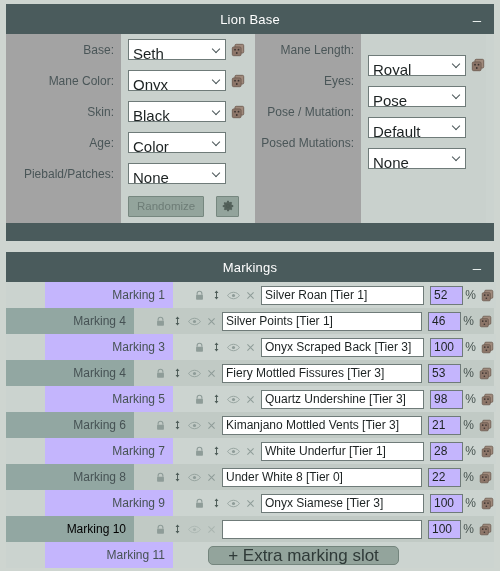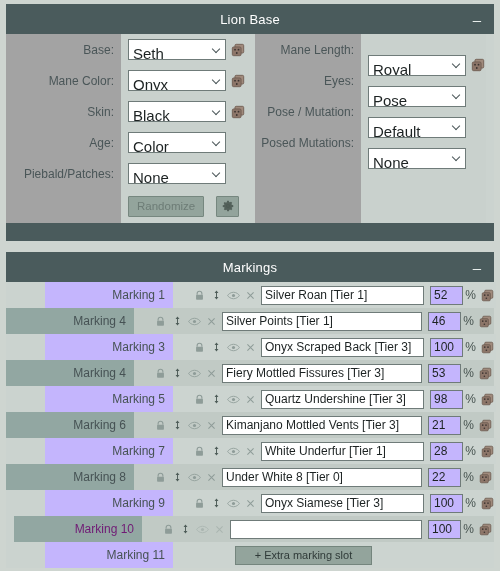--- a/index.html
+++ b/index.html
@@ -199,21 +199,21 @@
     flex: 0 0 128px;
     height: 100%;
     display: flex;
     align-items: center;
     justify-content: flex-end;
     padding-right: 8px;
     box-sizing: border-box;
     color: #465254;
     font-size: 12px;
   }
-  .mrow.disabled .mname { color: #701a75; margin-left: 8px; }
+  .mrow.disabled .mname { color: #000000; }
   .mrest {
     flex: 1 1 auto;
     height: 100%;
     display: flex;
     align-items: center;
     padding-left: 18px;
     box-sizing: border-box;
     gap: 0;
   }
   .micons {
@@ -272,27 +272,27 @@
     align-items: center;
     justify-content: center;
     height: 100%;
     padding-right: 60px;
     box-sizing: border-box;
   }
   .btn-extra {
     background: #93a49c;
     border: 1px solid #74857d;
     color: #2f3a38;
-    font-size: 11px;
+    font-size: 17px;
     font-family: "Liberation Sans", sans-serif;
     height: 19px;
     line-height: 17px;
     padding: 0 19px;
     cursor: pointer;
-    border-radius: 0;
+    border-radius: 5px;
   }
 </style>
 </head>
 <body>
 
 <div class="panel">
   <div class="panel-header">
     <span class="panel-title">Lion Base</span>
     <button class="collapse-btn">–</button>
   </div>

